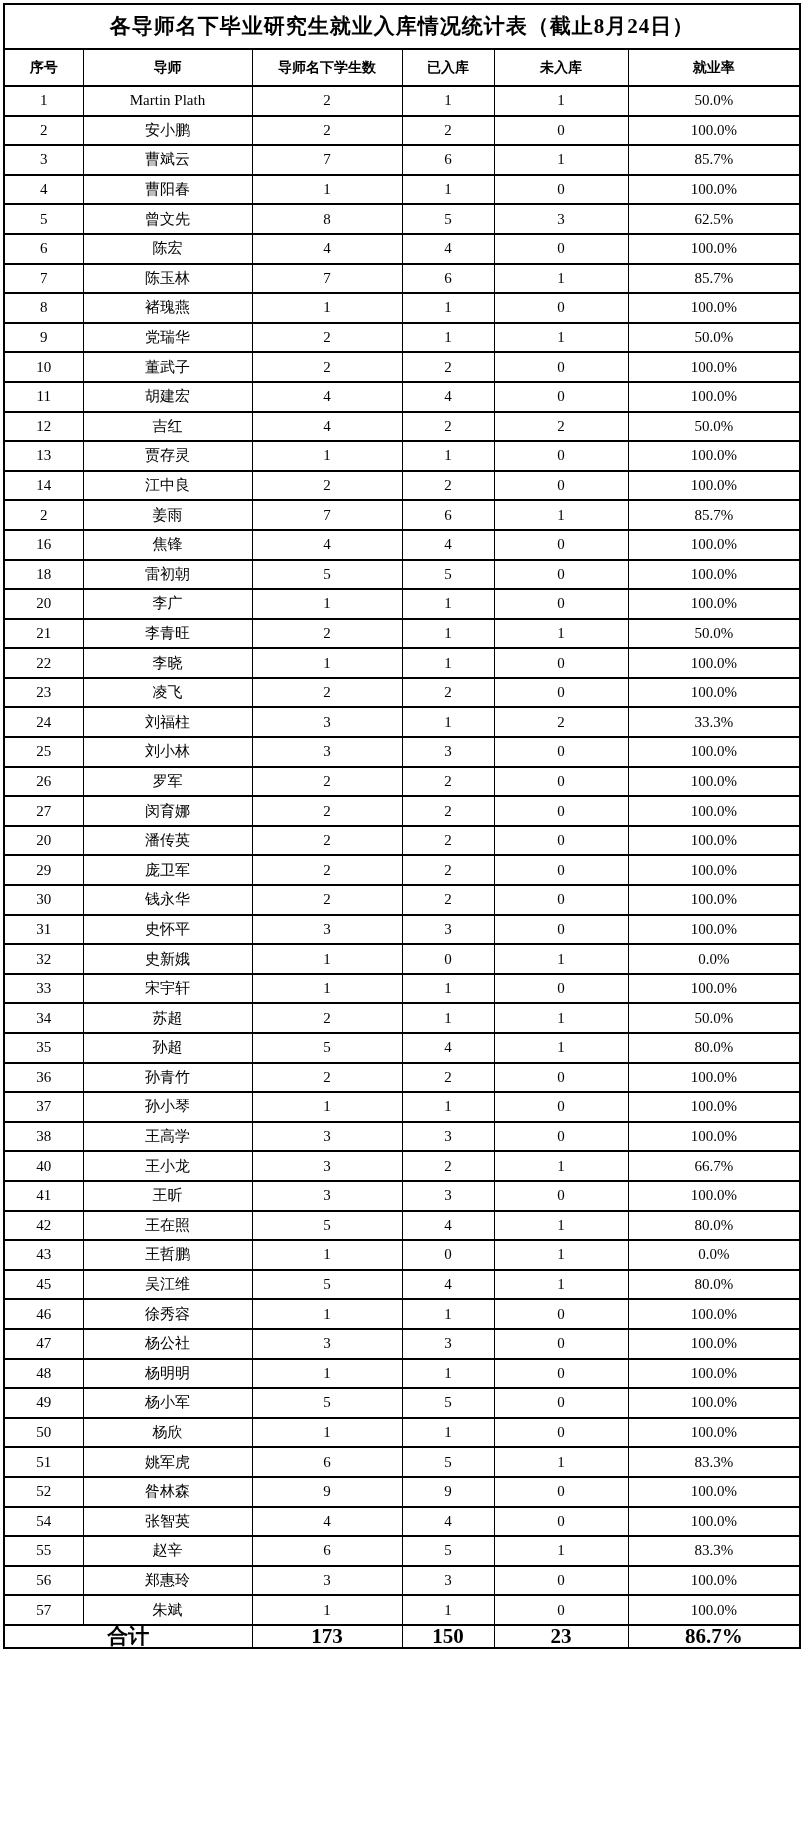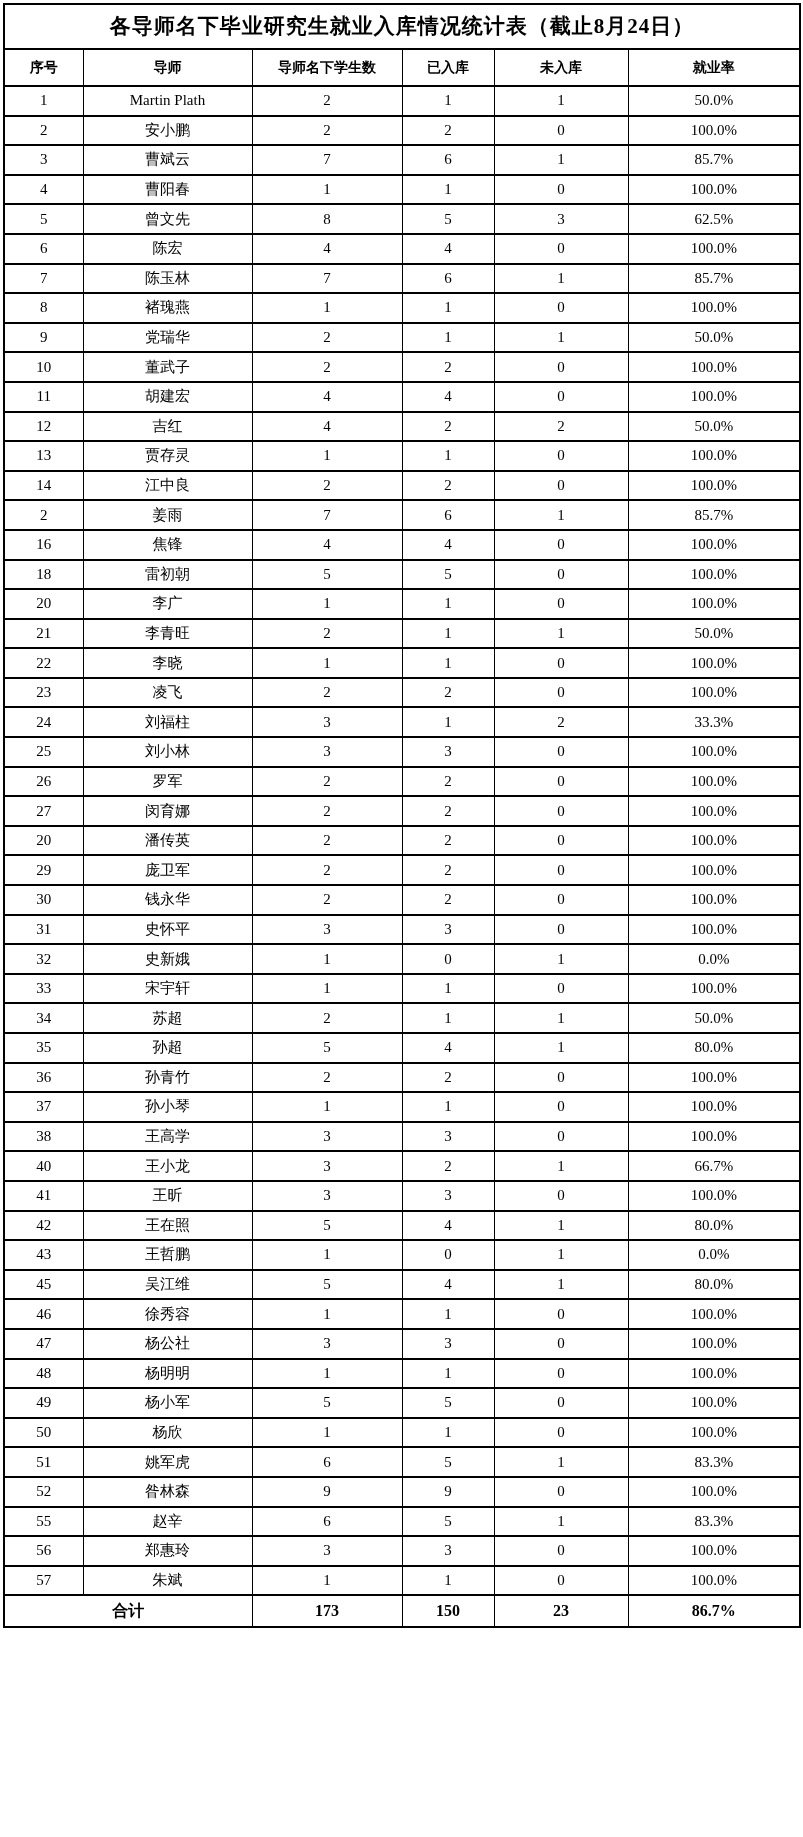--- a/index.html
+++ b/index.html
@@ -42,22 +42,22 @@
   tr.header-row th {
     height: 37px;
     font-size: 14px;
     font-weight: bold;
   }
   tr.data-row td {
     height: 29.6px;
     font-weight: normal;
   }
   tr.total-row td {
-    height: 32px;
-    font-size: 16px;
+    height: 20px;
+    font-size: 21px;
     font-weight: bold;
   }
 </style>
 </head>
 <body>
 
 <div class="page">
   <table class="stats-table">
     <colgroup>
       <col style="width:79px">
@@ -459,20 +459,28 @@
   </tr>
         <tr class="data-row">
     <td>52</td>
     <td>昝林森</td>
     <td>9</td>
     <td>9</td>
     <td>0</td>
     <td>100.0%</td>
   </tr>
         <tr class="data-row">
+    <td>54</td>
+    <td>张智英</td>
+    <td>4</td>
+    <td>4</td>
+    <td>0</td>
+    <td>100.0%</td>
+  </tr>
+        <tr class="data-row">
     <td>55</td>
     <td>赵辛</td>
     <td>6</td>
     <td>5</td>
     <td>1</td>
     <td>83.3%</td>
   </tr>
         <tr class="data-row">
     <td>56</td>
     <td>郑惠玲</td>

